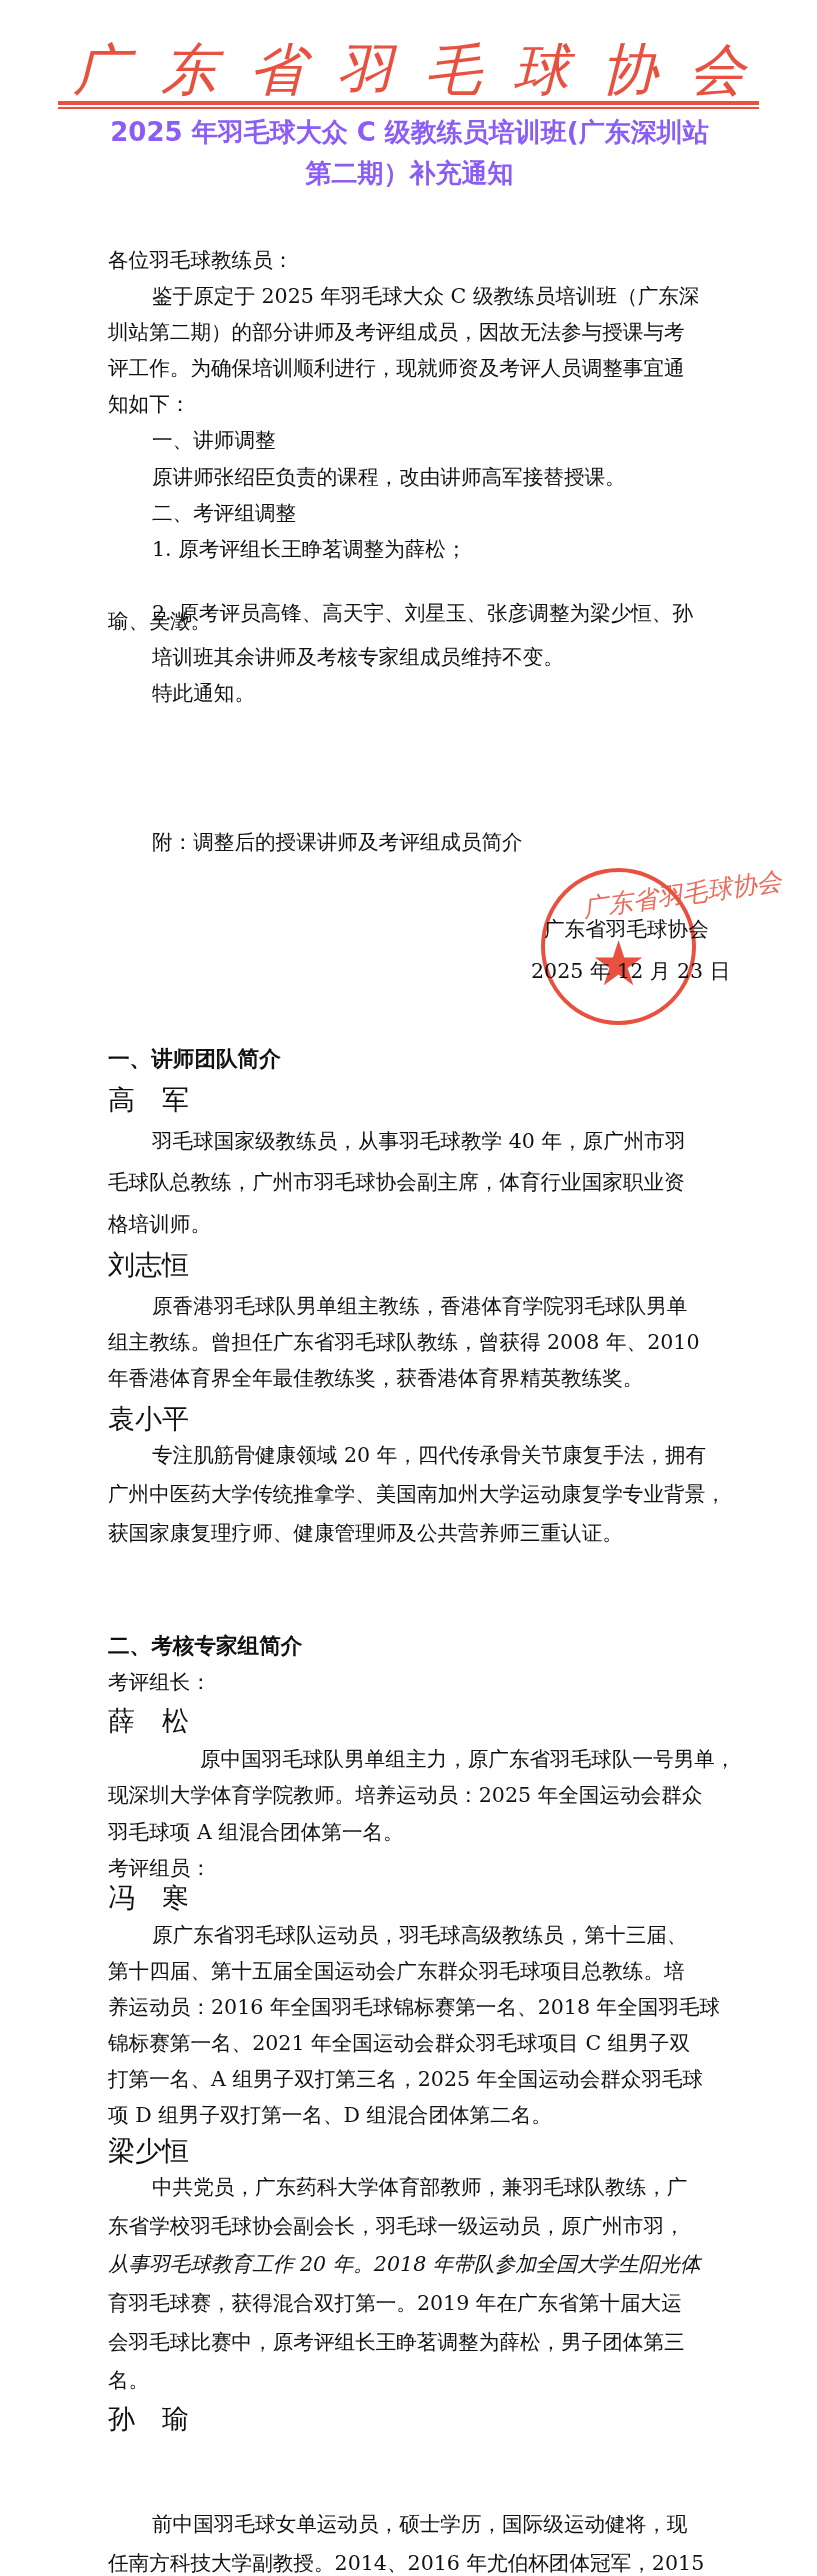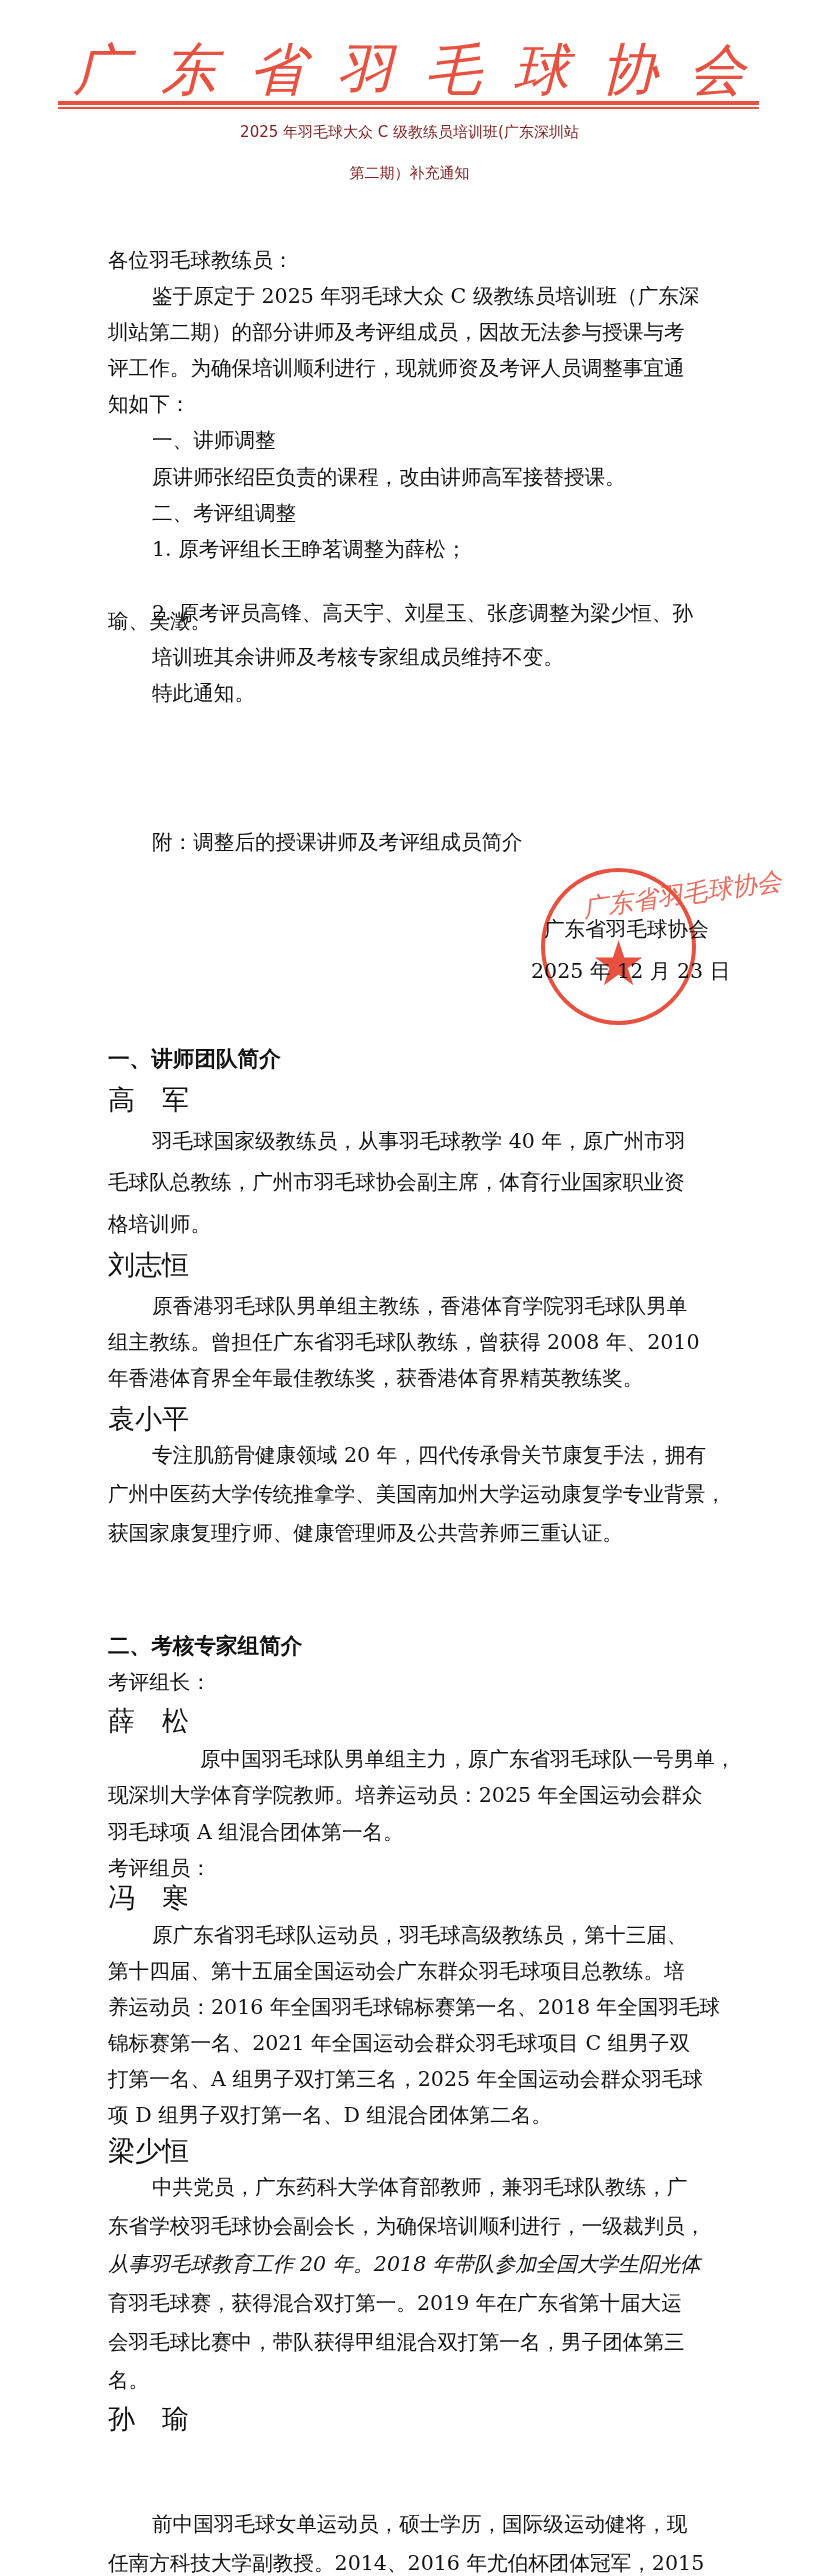--- a/index.html
+++ b/index.html
@@ -5,21 +5,21 @@
   html, body { margin:0; padding:0; background:#fff; }
   body { width:818px; height:2760px; position:relative; overflow:hidden;
          font-family:"DejaVu Serif","Liberation Serif",serif; color:#111; }
   .abs { position:absolute; }
   .masthead { left:0; width:818px; top:36px; text-align:center; color:#e8513f;
               font-size:56px; letter-spacing:32px; font-family:"DejaVu Serif",serif;
               font-style:italic; line-height:67px; padding-left:32px; box-sizing:border-box; }
   .rule1 { left:58px; width:701px; top:101px; height:4.1px; background:#e8513f; }
   .rule2 { left:58px; width:701px; top:107px; height:1.5px; background:#e8513f; }
   .title { left:103px; width:613px; text-align:center; font-family:"DejaVu Sans","Liberation Sans",sans-serif;
-           font-weight:normal; font-size:15px; line-height:37px; color:#7f1d1d; }
+           font-weight:bold; font-size:26px; line-height:37px; color:#8b5cf6; }
   .line { left:108px; font-size:20.6px; line-height:36px; white-space:nowrap; }
   .line.ind { left:152px; }
   .h-sec { left:108px; font-size:21.6px; font-weight:bold; line-height:36px;
            font-family:"DejaVu Sans","Liberation Sans",sans-serif; }
   .name { left:108px; font-size:27px; line-height:36px; letter-spacing:0; }
   .stamp { left:541px; top:868px; width:155px; height:157px; border:4.6px solid #e8513f;
            border-radius:50%; box-sizing:border-box; }
   .star { left:590px; top:935px; width:57px; height:57px; color:#e8513f; font-size:62px;
           line-height:57px; text-align:center; }
   .stamp-txt { color:#e8513f; opacity:0.85; font-size:25px; font-style:italic; }
@@ -88,22 +88,22 @@
 <div class="abs name" style="top:1880px;">冯　寒</div>
 <div class="abs line ind" style="top:1917px;">原广东省羽毛球队运动员，羽毛球高级教练员，第十三届、</div>
 <div class="abs line" style="top:1953px;">第十四届、第十五届全国运动会广东群众羽毛球项目总教练。培</div>
 <div class="abs line" style="top:1989px;">养运动员：2016 年全国羽毛球锦标赛第一名、2018 年全国羽毛球</div>
 <div class="abs line" style="top:2025px;">锦标赛第一名、2021 年全国运动会群众羽毛球项目 C 组男子双</div>
 <div class="abs line" style="top:2061px;">打第一名、A 组男子双打第三名，2025 年全国运动会群众羽毛球</div>
 <div class="abs line" style="top:2097px;">项 D 组男子双打第一名、D 组混合团体第二名。</div>
 
 <div class="abs name" style="top:2133px;">梁少恒</div>
 <div class="abs line ind" style="top:2169px;">中共党员，广东药科大学体育部教师，兼羽毛球队教练，广</div>
-<div class="abs line" style="top:2208px;">东省学校羽毛球协会副会长，为确保培训顺利进行，一级裁判员，</div>
+<div class="abs line" style="top:2208px;">东省学校羽毛球协会副会长，羽毛球一级运动员，原广州市羽，</div>
 <div class="abs line" style="top:2246px;font-style:italic;">从事羽毛球教育工作 20 年。2018 年带队参加全国大学生阳光体</div>
 <div class="abs line" style="top:2285px;">育羽毛球赛，获得混合双打第一。2019 年在广东省第十届大运</div>
-<div class="abs line" style="top:2324px;">会羽毛球比赛中，带队获得甲组混合双打第一名，男子团体第三</div>
+<div class="abs line" style="top:2324px;">会羽毛球比赛中，原考评组长王睁茗调整为薛松，男子团体第三</div>
 <div class="abs line" style="top:2362px;">名。</div>
 
 <div class="abs name" style="top:2401px;">孙　瑜</div>
 <div class="abs line ind" style="top:2506px;">前中国羽毛球女单运动员，硕士学历，国际级运动健将，现</div>
 <div class="abs line" style="top:2545px;">任南方科技大学副教授。2014、2016 年尤伯杯团体冠军，2015</div>
 
 
 </body></html>

